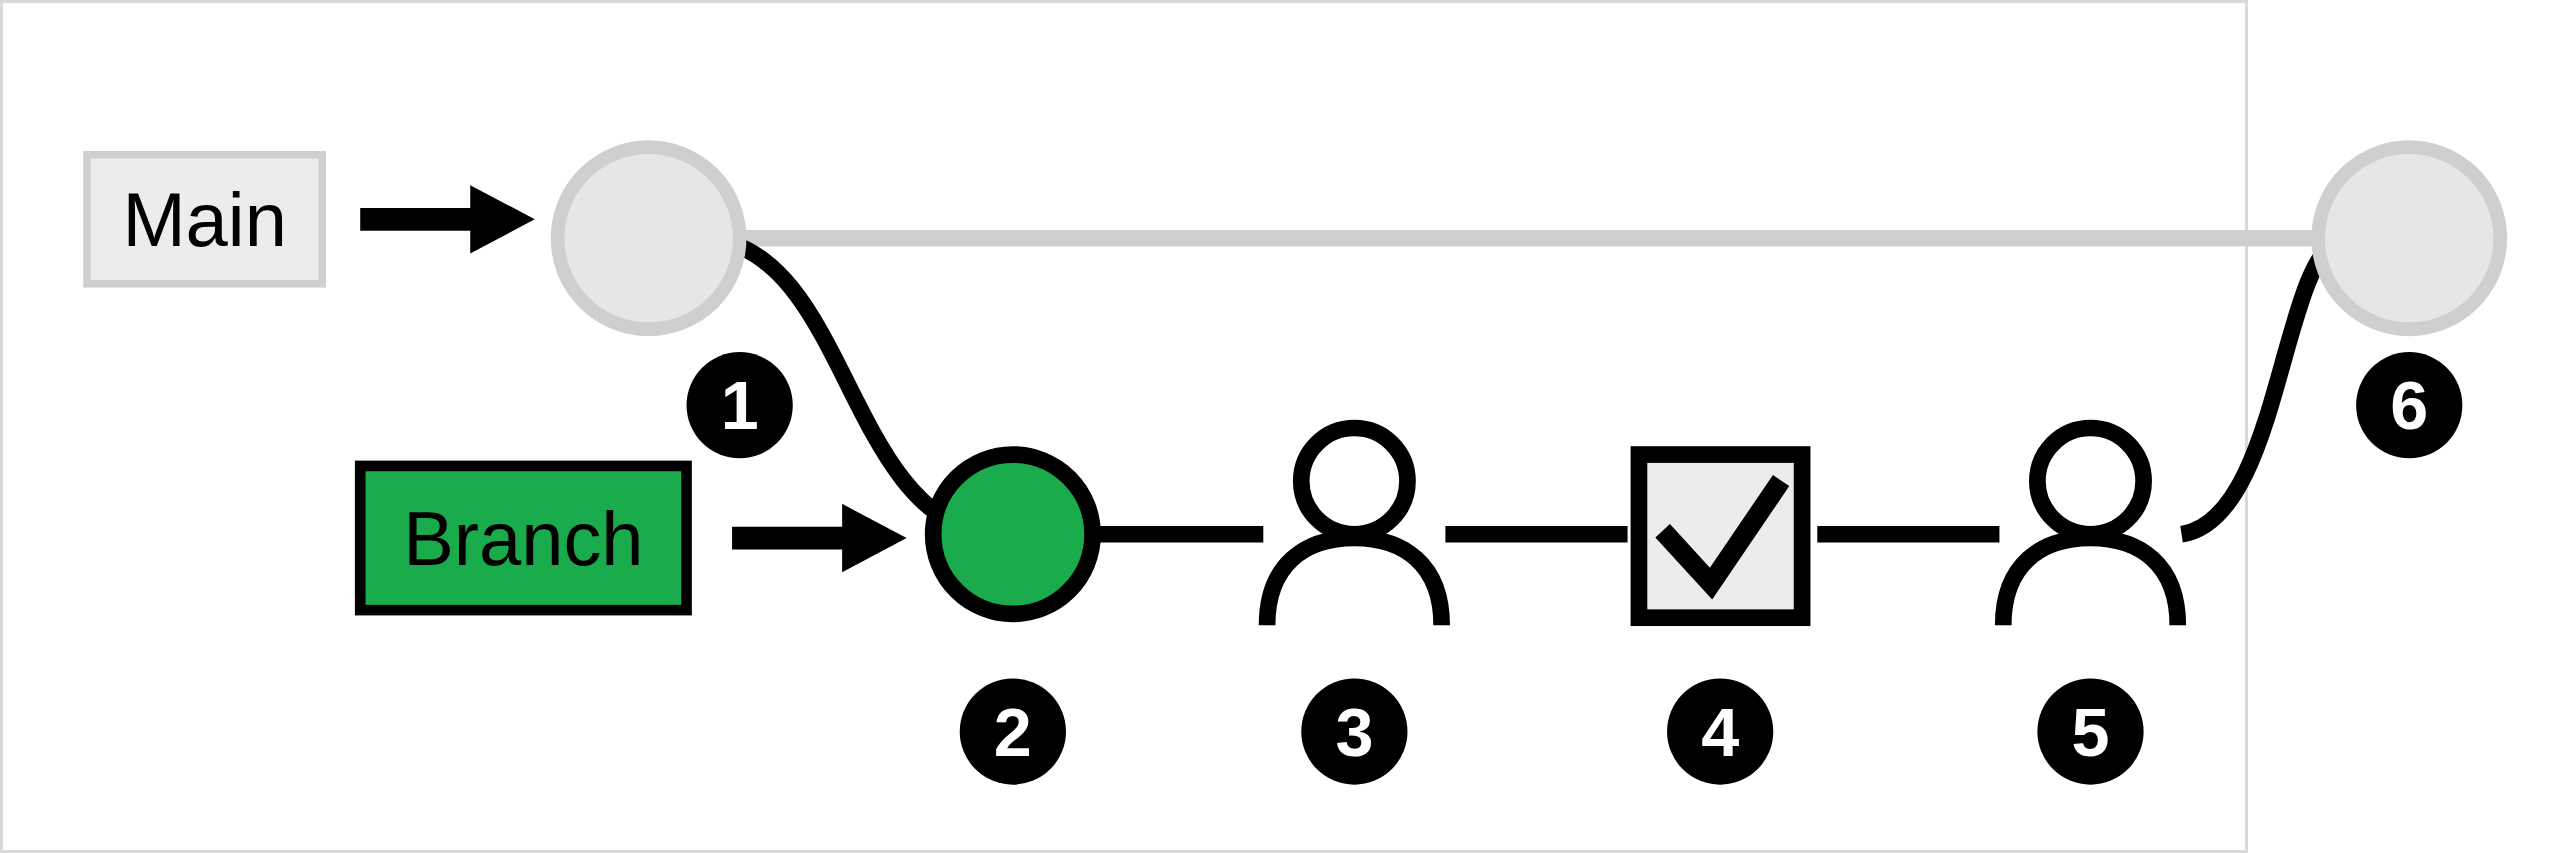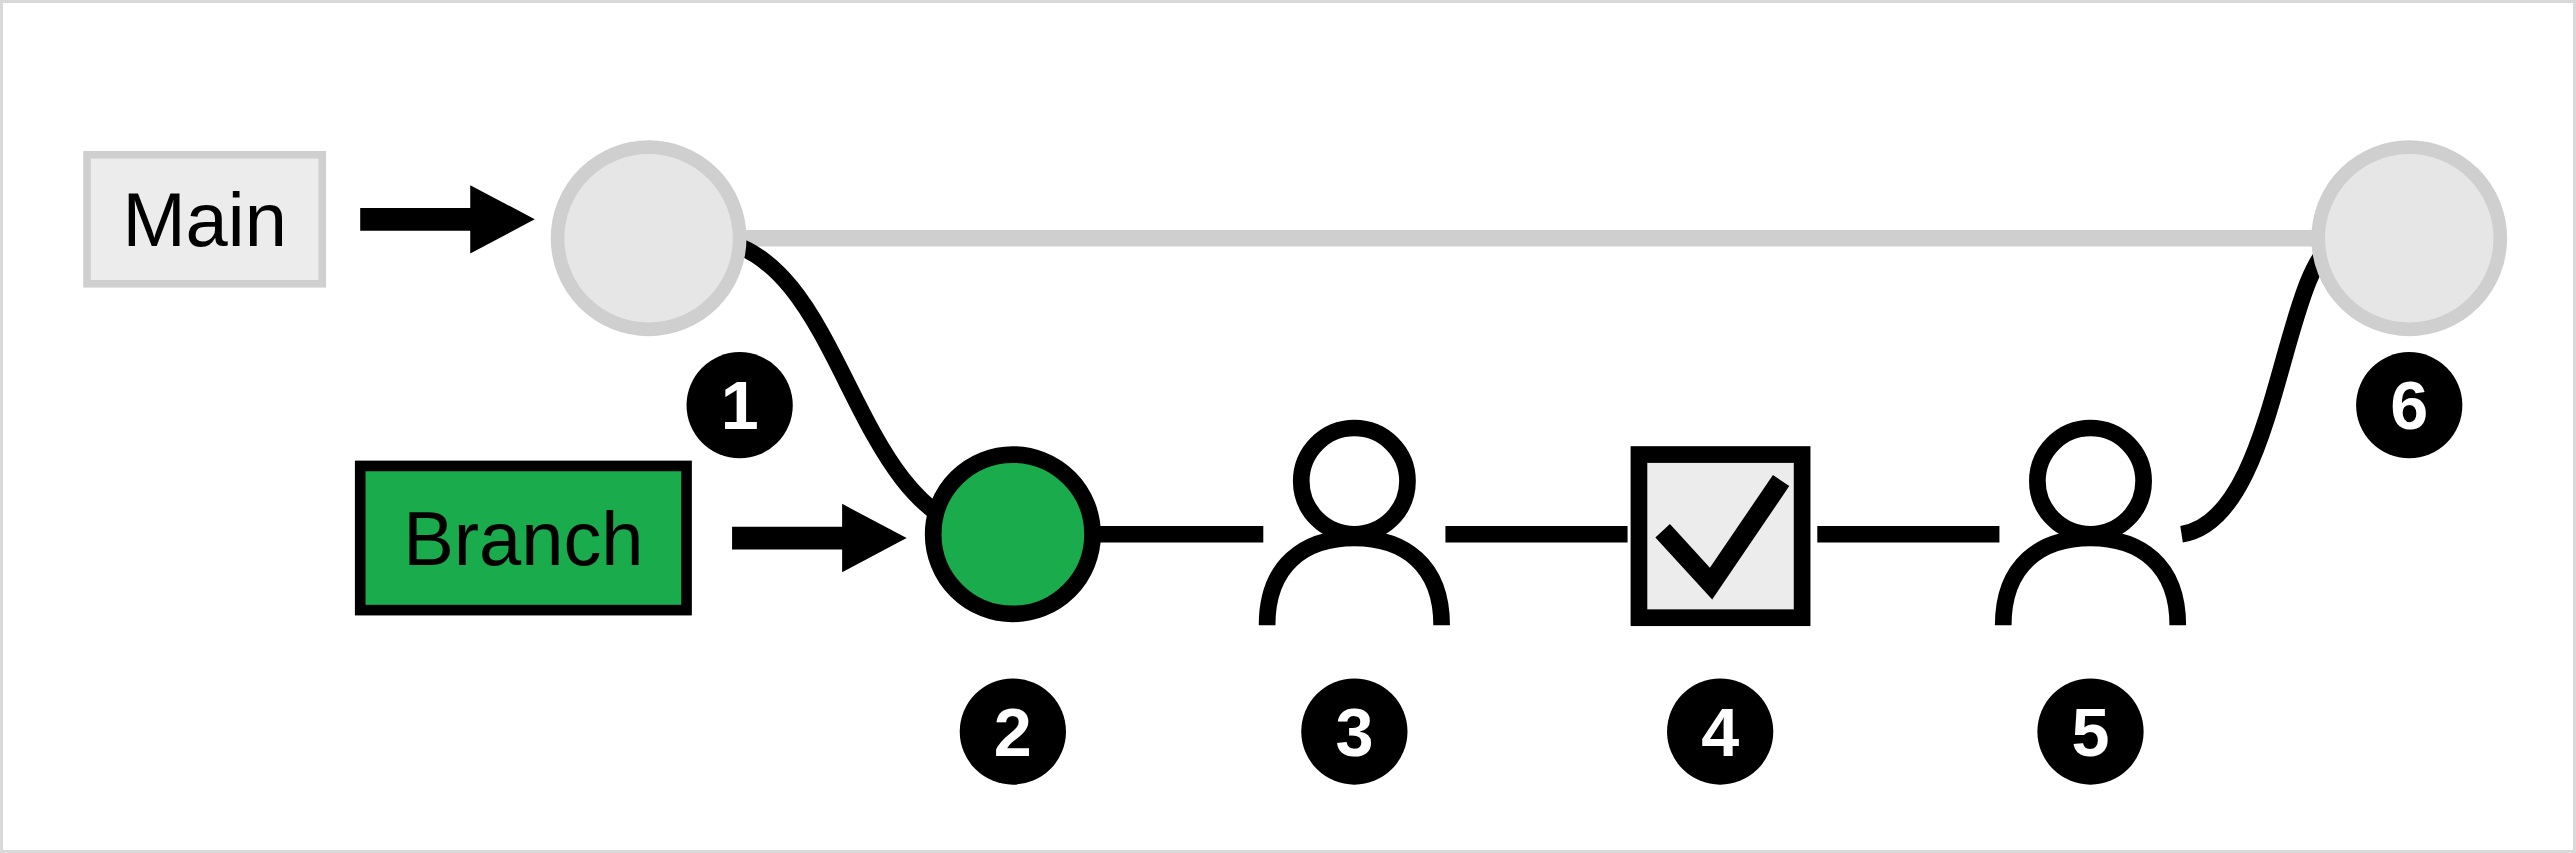--- a/index.html
+++ b/index.html
@@ -3,21 +3,21 @@
 <meta charset="utf-8">
 <style>
   html, body {
     margin: 0;
     padding: 0;
     background: #ffffff;
     font-family: "Segoe UI", Arial, sans-serif;
   }
   .frame {
     box-sizing: border-box;
-    width: 2576px;
+    width: 2248px;
     height: 853px;
     border: 3px solid #d9d9d9;
     position: relative;
     background: #ffffff;
   }
   svg { display: block; }
   .node-label {
     font-size: 100px;
     fill: #000000;
   }

